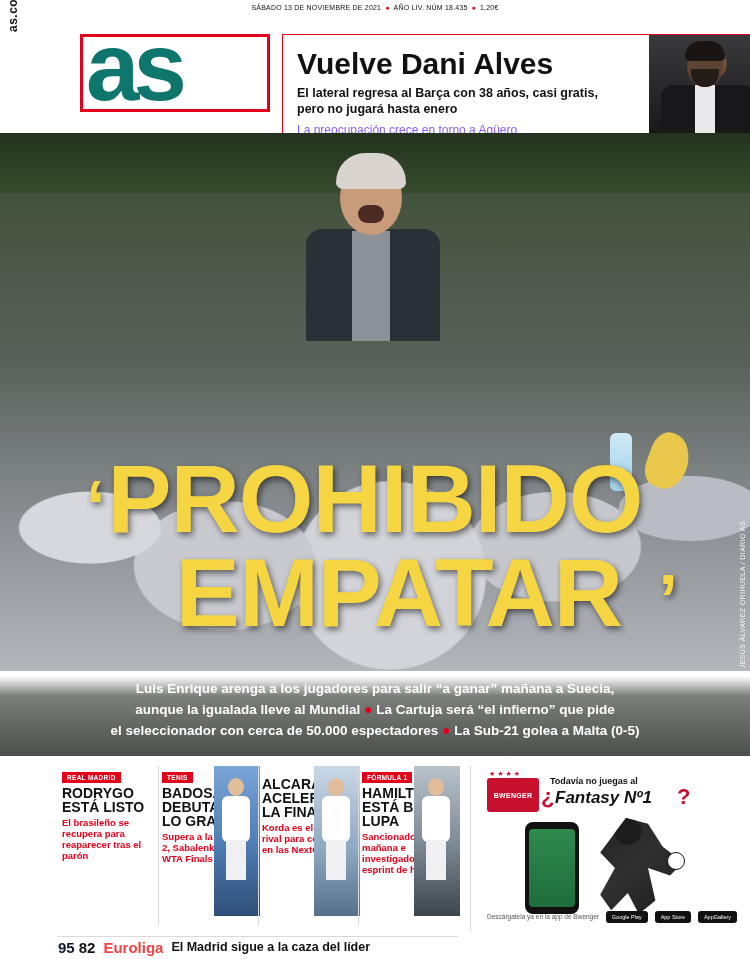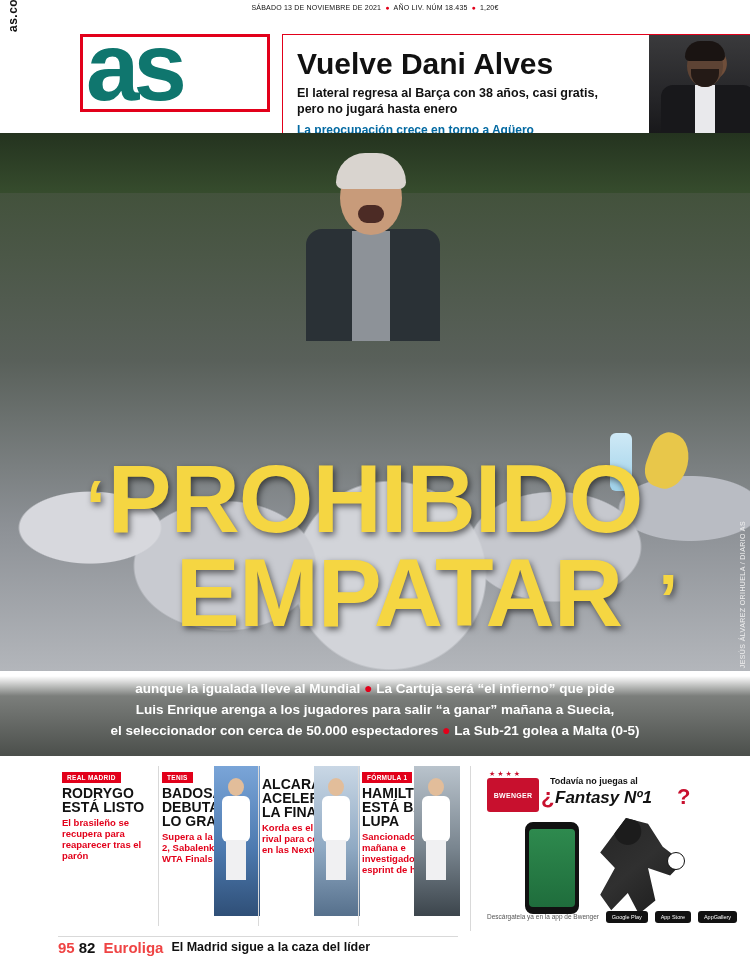--- a/index.html
+++ b/index.html
@@ -58,21 +58,21 @@
   .promo .ptitle{
     position:absolute;left:14px;top:14px;width:320px;
     font-size:30px;font-weight:bold;color:#111;line-height:30px;
   }
   .promo .psub{
     position:absolute;left:14px;top:50px;width:330px;
     font-size:12.5px;font-weight:bold;color:#111;line-height:16px;
   }
   .promo .pred{
     position:absolute;left:14px;top:88px;width:340px;
-    font-size:12px;font-weight:bold;color:#0369a1;line-height:14px;
+    font-size:12px;font-weight:normal;color:#8b5cf6;line-height:14px;
   }
   .promo-photo{
     position:absolute;right:0;top:0;width:118px;height:110px;
     background:
       radial-gradient(circle at 52% 26%, #6f4e3a 0 16px, rgba(0,0,0,0) 17px),
       linear-gradient(180deg,#3a3a3c 0%,#242427 60%,#141416 100%);
   }
   .promo-photo .head{
     position:absolute;left:38px;top:10px;width:36px;height:42px;border-radius:50%;
     background:#5d4334;
@@ -269,21 +269,21 @@
     display:inline-block;background:#111;color:#fff;font-size:5.5px;
     padding:3px 6px;border-radius:3px;margin-left:5px;
   }
 
   
   .euroliga{
     position:absolute;left:58px;top:176px;width:400px;height:20px;
     border-top:1px solid #d9d9d9;display:flex;align-items:center;
   }
   .score{
-    font-size:15px;font-weight:bold;color:#ef4444;margin-right:4px;
+    font-size:15px;font-weight:bold;color:#0f172a;margin-right:4px;
   }
   .score2{font-size:15px;font-weight:bold;color:#111;margin-right:8px;}
   .el-title{font-size:15px;font-weight:bold;color:#ef4444;margin-right:8px;}
   .el-text{font-size:12.5px;font-weight:bold;color:#111;}
 </style>
 </head>
 <body>
 
 <div class="page">
 
@@ -331,26 +331,26 @@
   </div>
 
   <div class="quote-open">‘</div>
   <div class="headline">
     <span class="l1">PROHIBIDO</span>
     <span class="l2">EMPATAR</span>
   </div>
   <div class="quote-close">’</div>
 
   <div class="sumario">
+    <p>Luis Enrique arenga a los jugadores para salir “a ganar” mañana a Suecia,</p>
     <p>
       <span>aunque la igualada lleve al Mundial</span>
       <span class="bullet">●</span>
       <span>La Cartuja será “el infierno” que pide</span>
     </p>
-    <p>Luis Enrique arenga a los jugadores para salir “a ganar” mañana a Suecia,</p>
     <p>
       <span>el seleccionador con cerca de 50.000 espectadores</span>
       <span class="bullet">●</span>
       <span>La Sub-21 golea a Malta (0-5)</span>
     </p>
   </div>
 
   <div class="bottom">
 
     <div class="cols">

